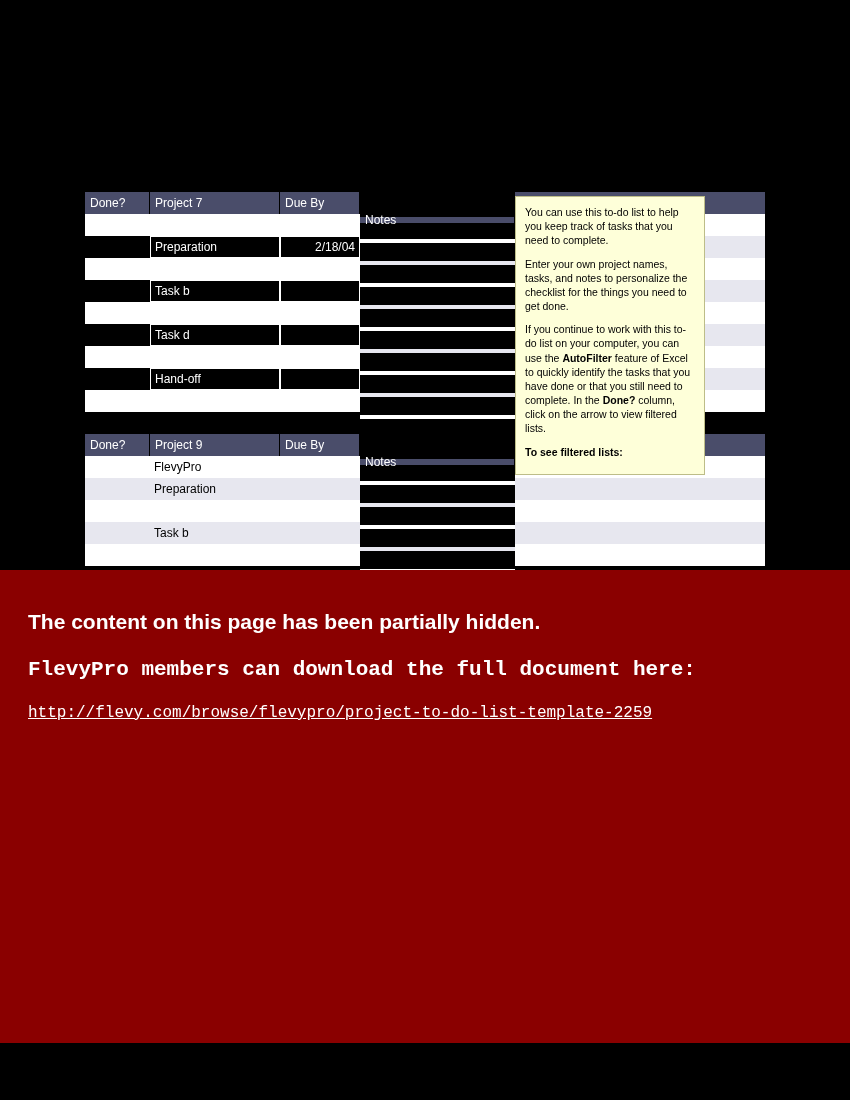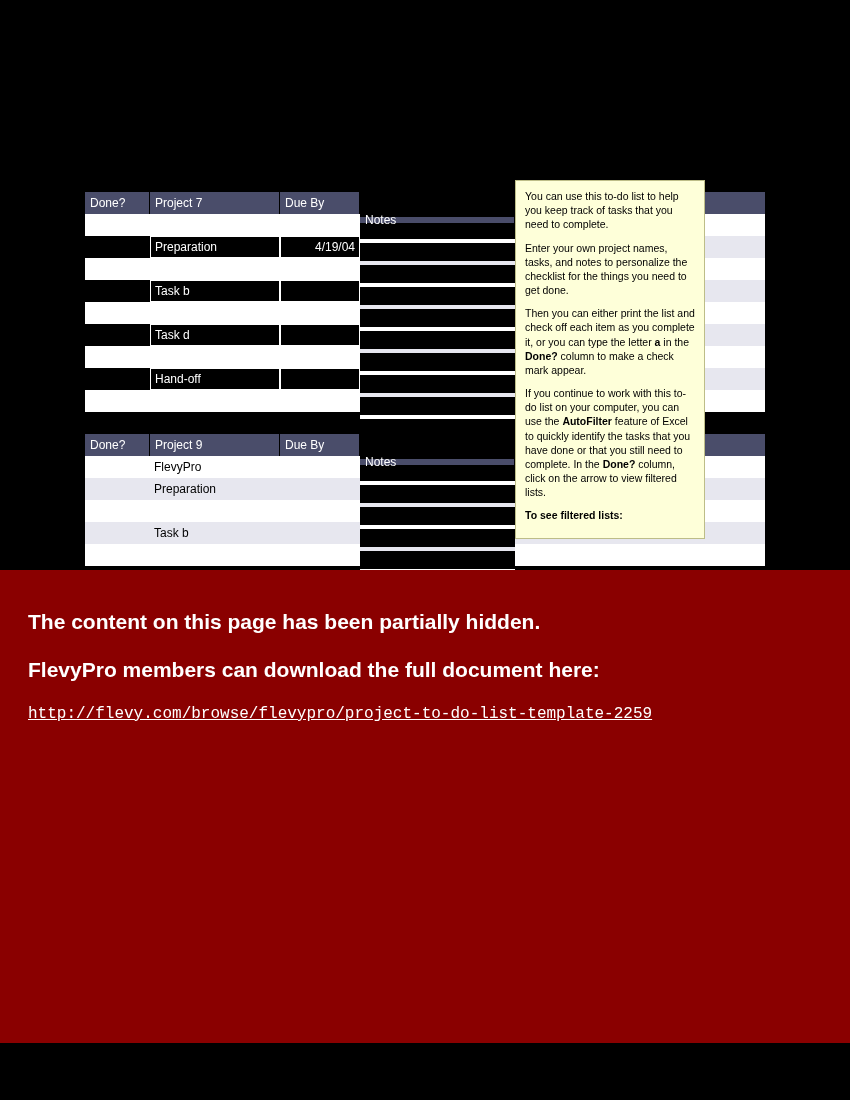--- a/index.html
+++ b/index.html
@@ -48,21 +48,21 @@
     background: #000 !important;
     color: #fff;
     border: 1px solid #fff;
   }
   .sel .c-done { background: transparent !important; }
   .sel .c-notes, .sel .c-right {  }
   .gap-row .cell { background: #000 !important; height: 22px; }
   .note-box {
     position: absolute;
     left: 515px;
-    top: 180px;
+    top: 196px;
     width: 190px;
     background: #feffd9;
     border: 1px solid #bdbd88;
     font-size: 10.5px;
     line-height: 1.35;
     color: #000;
     padding: 8px 9px 6px 9px;
     font-family: Verdana, Arial, sans-serif;
   }
   .note-box p { margin-bottom: 9px; }
@@ -77,21 +77,21 @@
     color: #fff;
     padding: 40px 28px;
   }
   .overlay .t1 {
     font-family: Arial, Helvetica, sans-serif;
     font-size: 21px;
     font-weight: bold;
     margin-bottom: 24px;
   }
   .overlay .t2 {
-    font-family: Liberation Sans, sans-serif;
+    font-family: Liberation Mono, monospace;
     font-size: 21px;
     font-weight: bold;
     margin-bottom: 22px;
   }
   .overlay .lnk {
     font-family: Liberation Mono, monospace;
     font-size: 16px;
     text-decoration: underline;
     color: #fff;
   }
@@ -126,21 +126,21 @@
   <div class="row stripe-even">
     <div class="cell c-done"></div>
       <div class="cell c-task"></div>
       <div class="cell c-due"></div>
       <div class="cell c-notes"></div>
       <div class="cell c-right"></div>
   </div>
   <div class="row stripe-odd sel">
     <div class="cell c-done"></div>
     <div class="cell c-task">Preparation</div>
-    <div class="cell c-due">4/19/04</div>
+    <div class="cell c-due">2/18/04</div>
     <div class="cell c-notes"></div>
       <div class="cell c-right"></div>
   </div>
   <div class="row stripe-even">
     <div class="cell c-done"></div>
       <div class="cell c-task"></div>
       <div class="cell c-due"></div>
       <div class="cell c-notes"></div>
       <div class="cell c-right"></div>
   </div>
@@ -257,23 +257,20 @@
     <div class="rcell rs-odd"></div>
   <div class="rcell rs-even"></div>
     <div class="rcell rs-odd"></div>
   <div class="rcell rs-even"></div>
 </div>
 
 <div class="note-box">
   <p>You can use this to-do list to help you keep track of tasks that you need to complete.</p>
   <p>Enter your own project names, tasks, and notes to personalize the checklist for the things you need to get done.</p>
   <p>
-    <span>Then you can either print the list and check off each item as you complete it, or you can type the letter </span><b>a</b><span> in the </span><b>Done?</b><span> column to make a check mark appear.</span>
-  </p>
-  <p>
     <span>If you continue to work with this to-do list on your computer, you can use the </span><b>AutoFilter</b><span> feature of Excel to quickly identify the tasks that you have done or that you still need to complete. In the </span><b>Done?</b><span> column, click on the arrow to view filtered lists.</span>
   </p>
   <p><b>To see filtered lists:</b></p>
 </div>
 
 <div class="overlay">
   <div class="t1">The content on this page has been partially hidden.</div>
   <div class="t2">FlevyPro members can download the full document here:</div>
   <a class="lnk">http://flevy.com/browse/flevypro/project-to-do-list-template-2259</a>
 </div>

